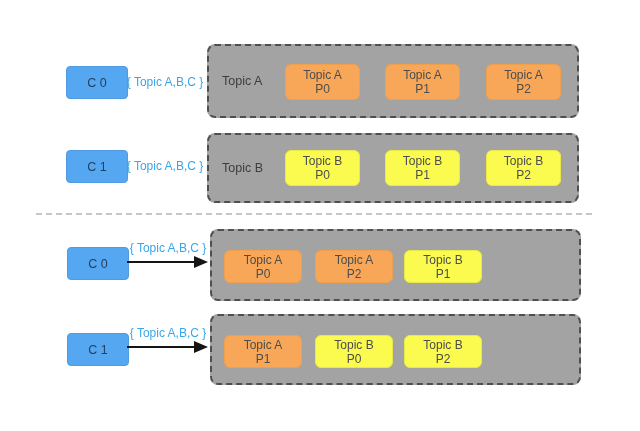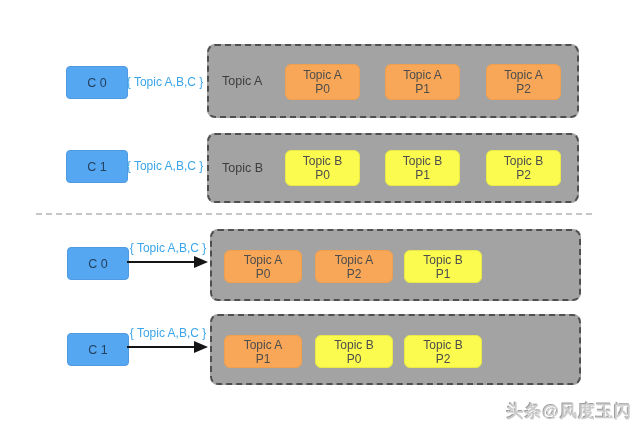--- a/index.html
+++ b/index.html
@@ -132,15 +132,14 @@
         <span>P0</span>
       </div>
       <div class="part yellow part-bottom" style="left:192px;top:19px;">
         <span>Topic B</span>
         <span>P2</span>
       </div>
     </div>
 
   </div>
 
-  <div class="watermark">头条@风度玉闪</div>
 
 </div>
 
 </body></html>

